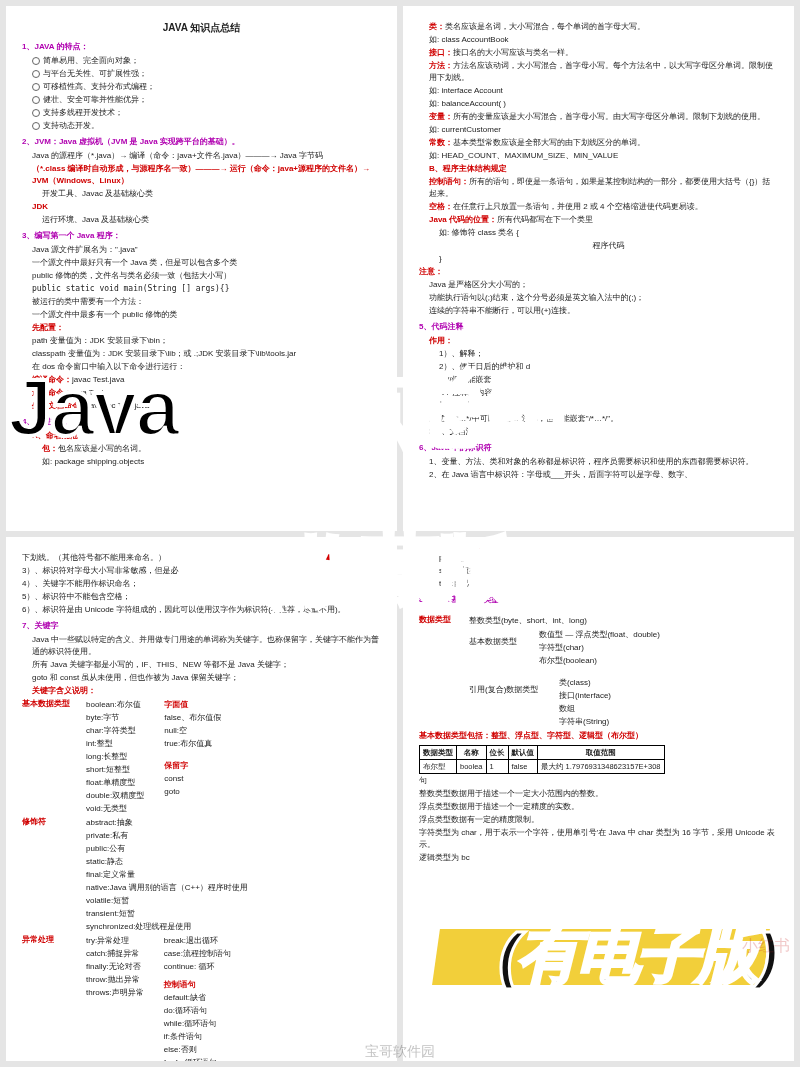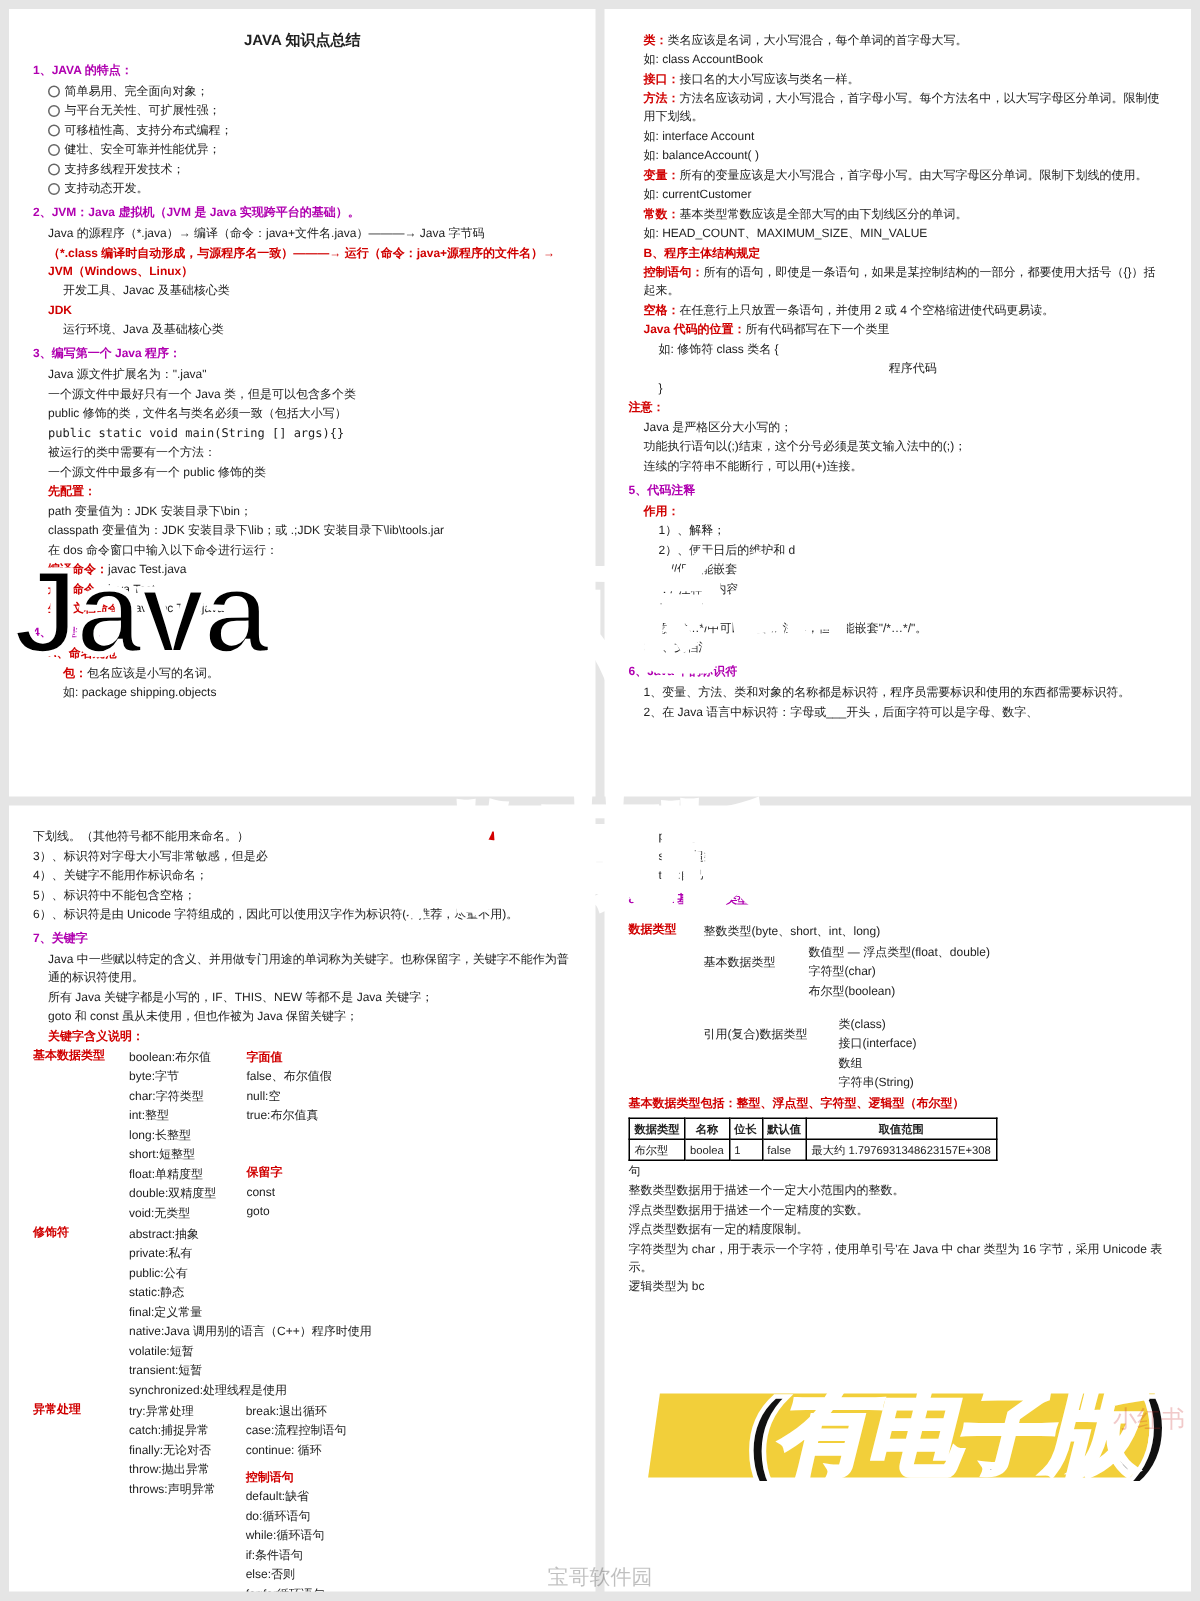--- a/index.html
+++ b/index.html
@@ -212,21 +212,21 @@
         <div class="line">short:短整型</div>
         <div class="line">float:单精度型</div>
         <div class="line">double:双精度型</div>
         <div class="line">void:无类型</div>
       </div>
       <div class="tree-col" style="padding-left:20px">
         <div class="red line">字面值</div>
         <div class="line">false、布尔值假</div>
         <div class="line">null:空</div>
         <div class="line">true:布尔值真</div>
-        <div class="red line" style="margin-top:26px">保留字</div>
+        <div class="red line" style="margin-top:10px">保留字</div>
         <div class="line">const</div>
         <div class="line">goto</div>
       </div>
     </div>
 
     <div class="tree-row">
       <div style="width:60px" class="red">修饰符</div>
       <div class="tree-col">
         <div class="line">abstract:抽象</div>
         <div class="line">private:私有</div>

